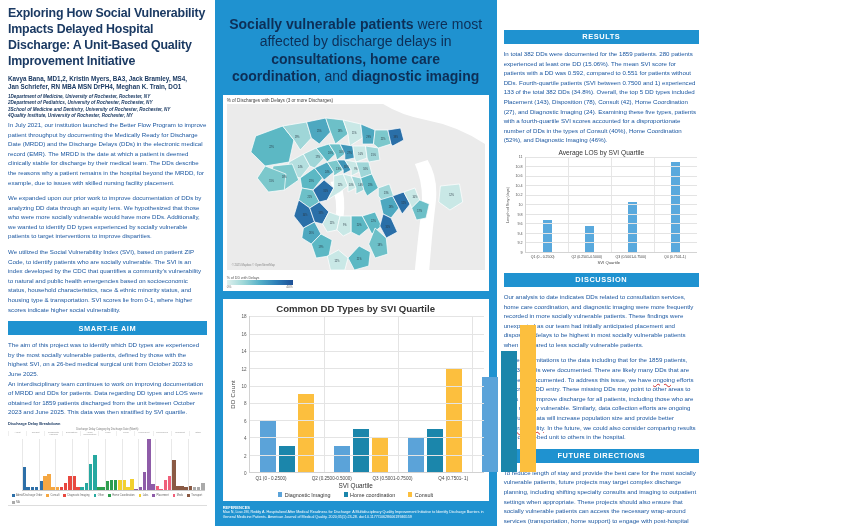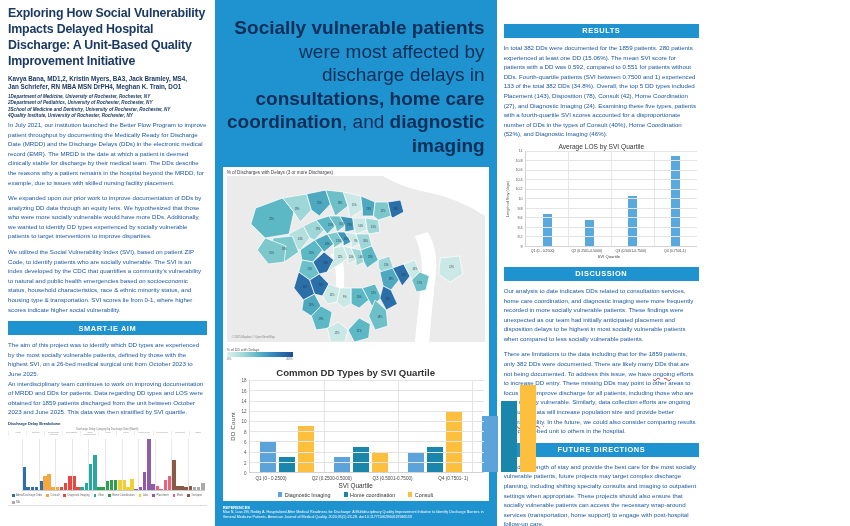--- a/index.html
+++ b/index.html
@@ -35,35 +35,35 @@
   .affils div { white-space: nowrap; }
 
   
   .banner {
     background: #1f92d0; color: #ffffff;
     font-size: 7.4px; font-weight: bold; text-align: center;
     letter-spacing: 0.6px;
     padding: 2.4px 0 2.6px 0;
     margin: 7px 0 5px 0;
   }
-  .banner.first { margin-top: 18px; }
+  .banner.first { margin-top: 24px; }
 
   
   .body-text {
     font-size: 6.15px; color: #1b57a0; line-height: 1.56;
     text-align: left;
   }
   .body-text p { margin-bottom: 6px; }
   .body-text p:last-child { margin-bottom: 0; }
   .squiggle { text-decoration: underline; text-decoration-style: wavy; text-decoration-color: #cf3030; }
 
   
   .headline {
-    color: #0d2f57; text-align: right; font-weight: bold;
-    font-size: 19px; line-height: 1.24;
+    color: #0d2f57; text-align: center; font-weight: bold;
+    font-size: 14px; line-height: 1.24;
     padding: 10px 4px 10px 4px;
   }
   .headline .lt { font-weight: normal; }
 
   
   .map-panel {
     background: #ffffff; position: relative;
     height: 196px; width: 100%;
     padding: 3px 4px;
     overflow: hidden;
@@ -71,21 +71,21 @@
   .map-title { font-size: 4.6px; color: #444; margin-bottom: 1px; }
   .map-canvas { position: relative; width: 100%; height: 166px; background: #ebebeb; overflow: hidden; }
   .map-legend { position: absolute; left: 4px; bottom: 2px; }
   .map-legend-label { font-size: 3.6px; color: #555; }
   .map-legend-bar { width: 66px; height: 5px; background: linear-gradient(to right,#dff0ee,#9ed8d8,#54b0c8,#2d7fb8,#1d4f96); }
   .map-legend-ticks { display: flex; justify-content: space-between; width: 66px; font-size: 3.2px; color: #666; }
   .map-attrib { position: absolute; left: 5px; bottom: 3px; font-size: 2.8px; color: #888; }
 
   
   .chart-panel {
-    background: #ffffff; width: 100%; 
+    background: #ffffff; width: 100%; margin-top: 8px;
     padding: 4px 5px 3px 5px; flex: 1; display: flex; flex-direction: column;
   }
   .chart-title { font-size: 9.6px; font-weight: bold; color: #333; text-align: center; margin-bottom: 2px; }
   .plot-wrap { flex: 1; display: flex; position: relative; min-height: 0; }
   .y-axis-title {
     writing-mode: vertical-rl; transform: rotate(180deg);
     font-size: 6px; color: #444; align-self: center;
     padding-right: 2px; letter-spacing: 0.3px;
   }
   .y-ticks { width: 13px; position: relative; }

